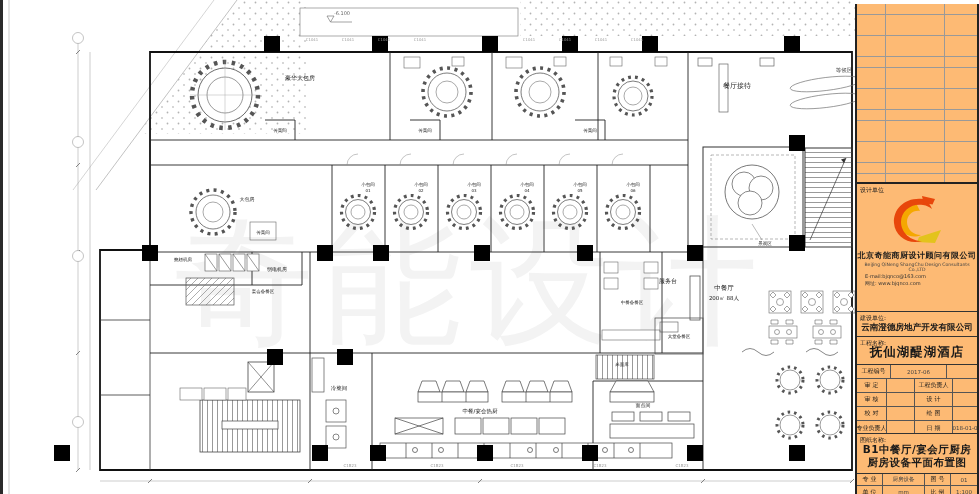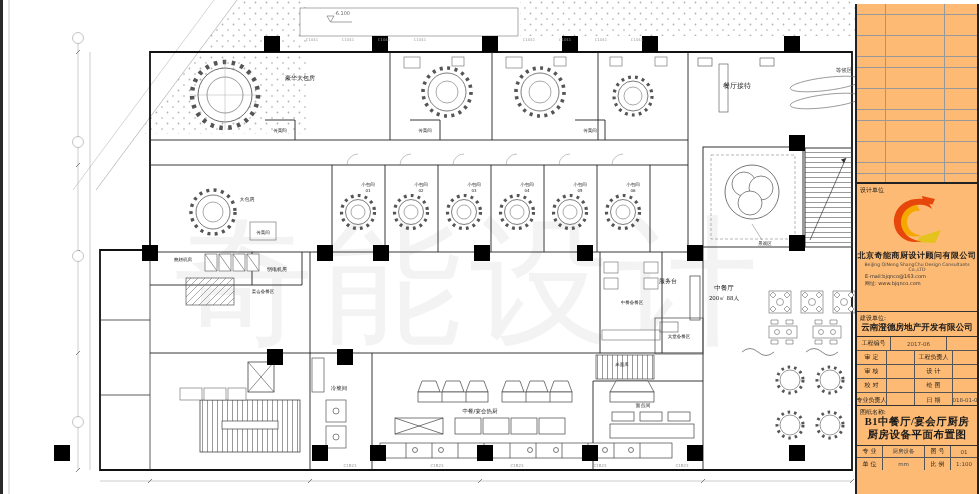--- a/index.html
+++ b/index.html
@@ -34,21 +34,21 @@
   .tb-project-name{position:absolute;bottom:3px;left:0;right:0;text-align:center;font-size:12.5px;font-weight:bold;letter-spacing:1px;}
   .grid{display:grid;}
   .c{border-right:1px solid #555;border-bottom:1px solid #555;display:flex;align-items:center;justify-content:center;
      font-size:6px;box-sizing:border-box;overflow:hidden;white-space:nowrap;}
   .c:last-child,.c.nr{border-right:none;}
   .c.nb{border-bottom:none;}
   .c.val{color:#444;font-size:5.5px;}
   .tb-row3{height:13px;grid-template-columns:34px 1fr 30px;border-bottom:0;}
   .tb-row3 .c{border-bottom:none;height:13px;}
   .tb-sign{height:56px;grid-template-columns:30px 28px 38px 1fr;grid-auto-rows:14px;border-top:1px solid #555;}
-  .tb-drawing{height:40px;text-align:center;font-family:Liberation Serif, serif;}
+  .tb-drawing{height:40px;text-align:center;}
   .tb-drawing .line{font-size:10.5px;font-weight:bold;line-height:13px;letter-spacing:0.5px;}
   .tb-drawing .line1{margin-top:9px;}
   .tb-bottom{height:24px;grid-template-columns:26px 42px 26px 1fr;grid-auto-rows:12px;border-bottom:0;}
 </style>
 </head>
 <body>
 
 <div class="canvas">
 
   <div class="plan">
@@ -431,20 +431,24 @@
       <div class="tb-company-en">BeiJing QiNeng ShangChu Design Consultants Co.,LTD</div>
       <div class="tb-email">E-mail:bjqnco@163.com</div>
       <div class="tb-web">网址: www.bjqnco.com</div>
     </div>
 
     <div class="tb-sec tb-client">
       <div class="tb-label">建设单位:</div>
       <div class="tb-client-name">云南澄德房地产开发有限公司</div>
     </div>
 
+    <div class="tb-sec tb-project">
+      <div class="tb-label">工程名称:</div>
+      <div class="tb-project-name">抚仙湖醍湖酒店</div>
+    </div>
 
     <div class="tb-sec grid tb-row3">
       <div class="c">工程编号</div>
       <div class="c val">2017-06</div>
       <div class="c nr"></div>
     </div>
 
     <div class="tb-sec grid tb-sign">
       <div class="c">审 定</div>
       <div class="c"></div>

